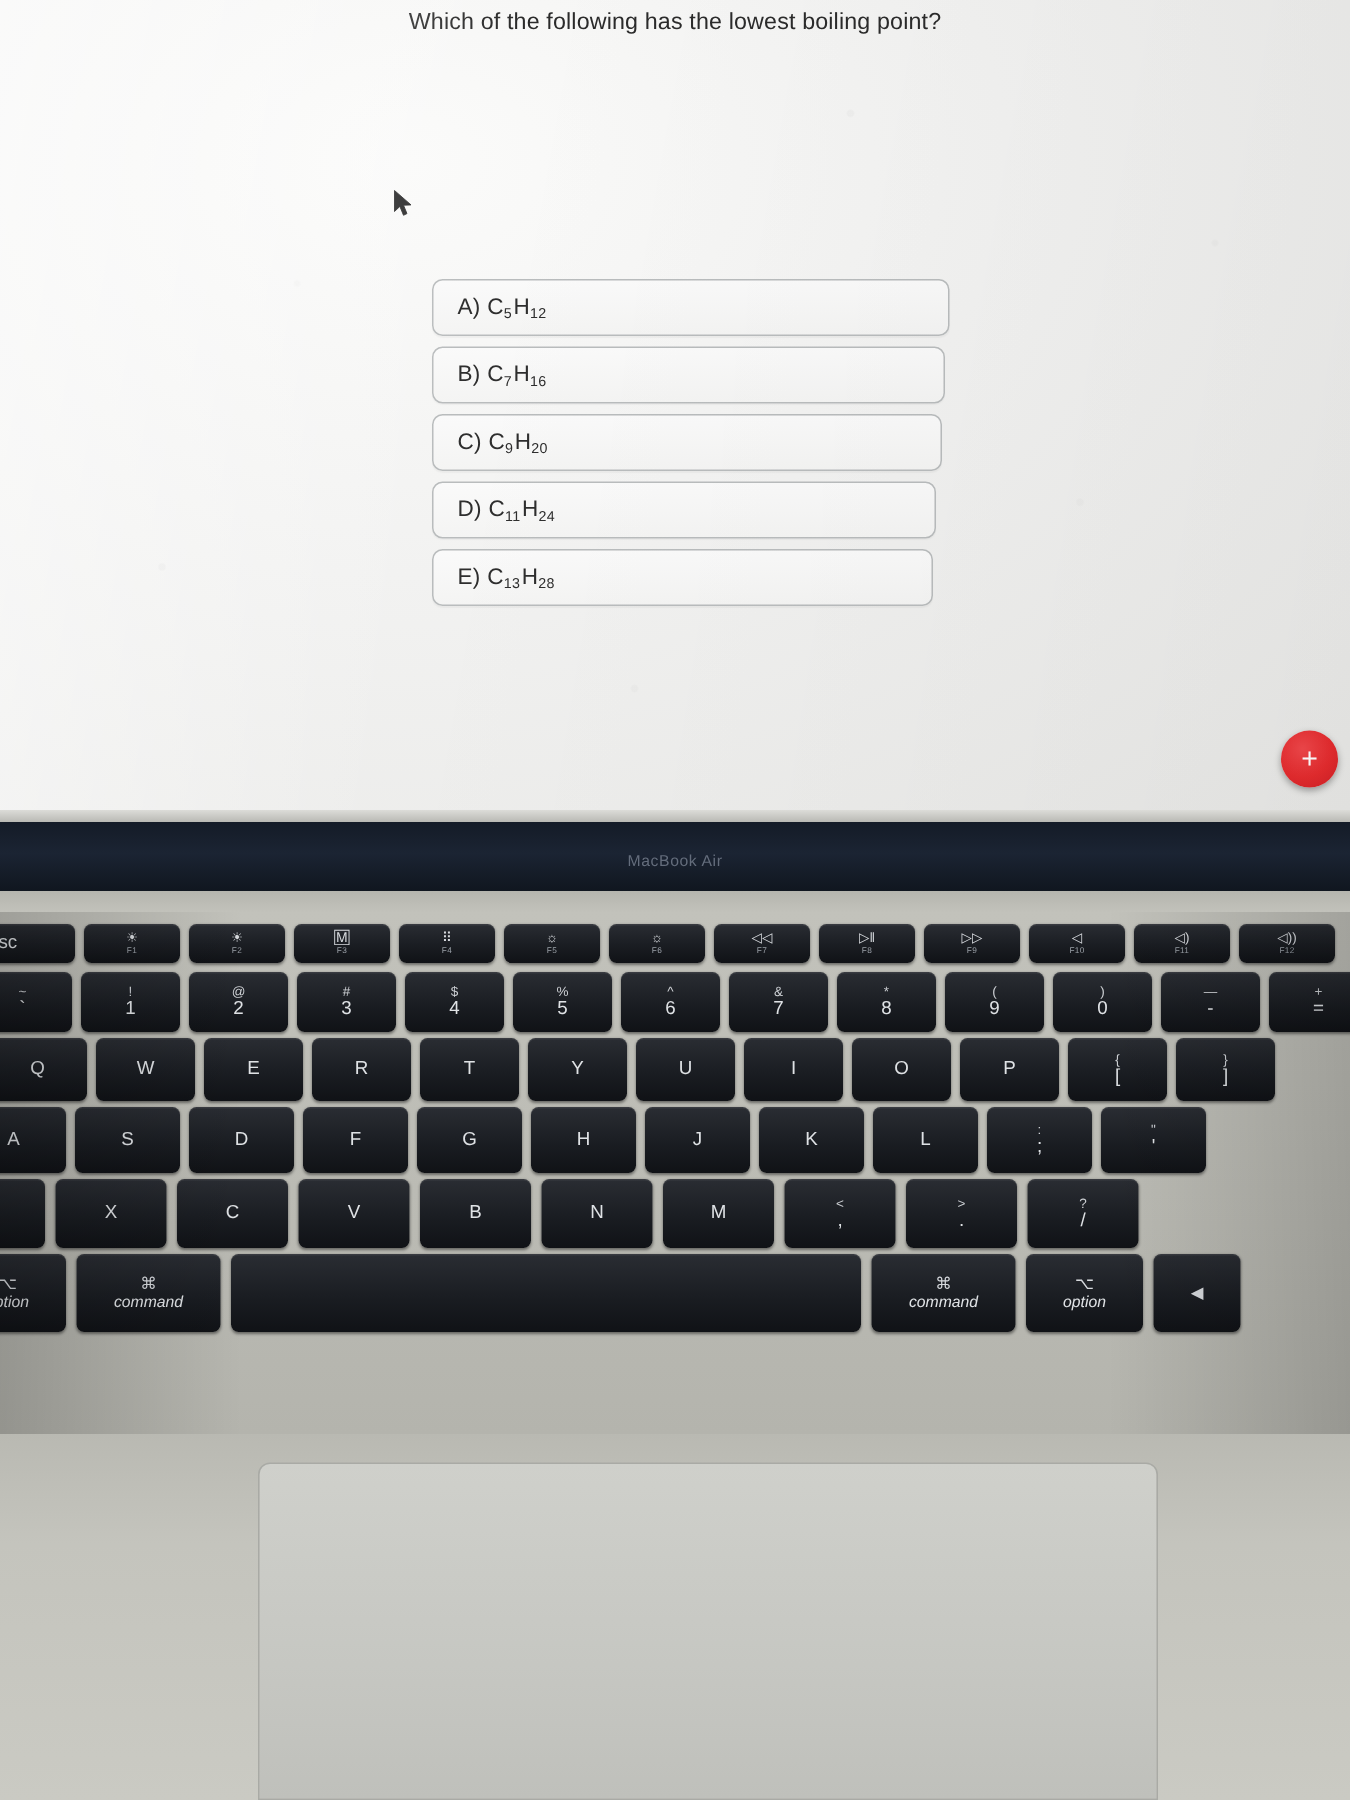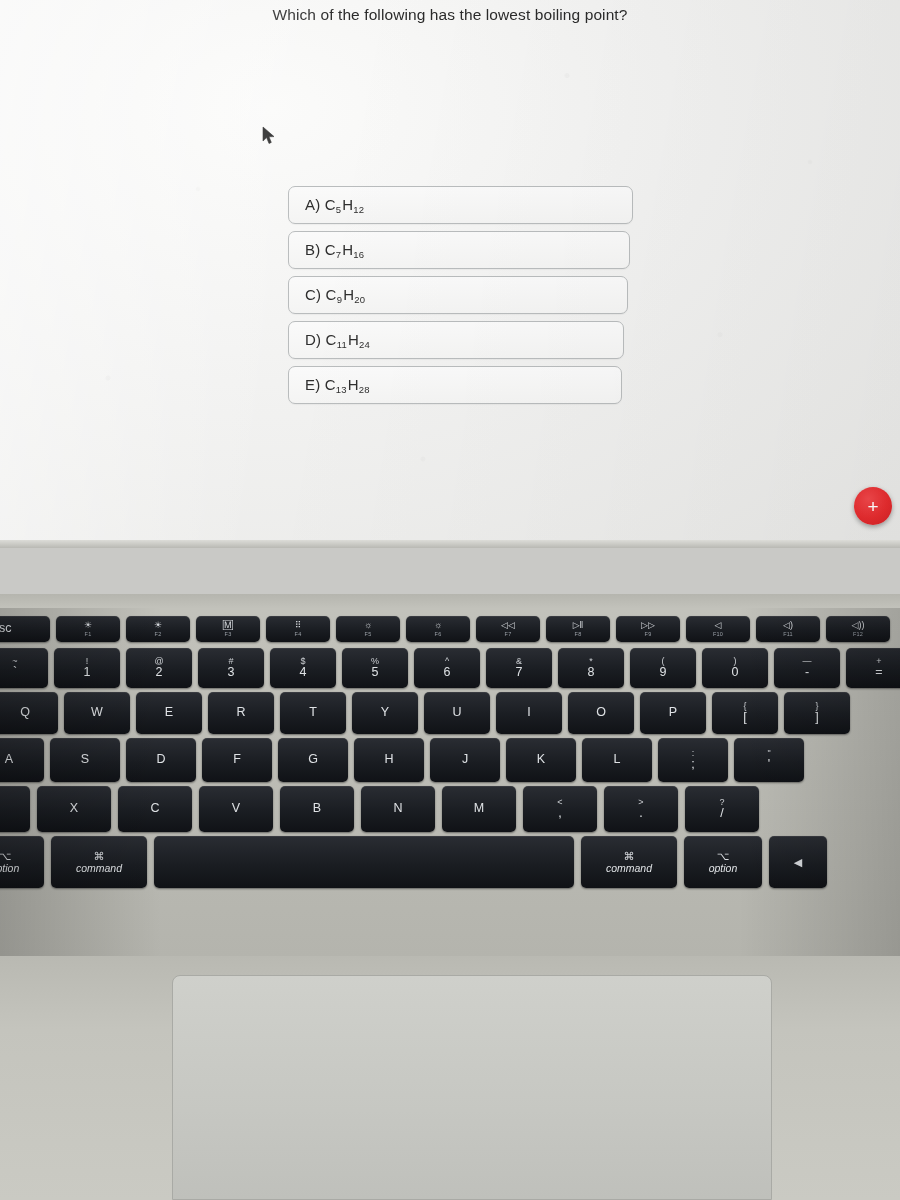--- a/index.html
+++ b/index.html
@@ -220,20 +220,23 @@
         </span>
       </div>
     </div>
 
     <div class="fab">
       <span>+</span>
     </div>
   </div>
 
   <div class="bezel-top"></div>
+  <div class="hinge">
+    <div class="model">MacBook Air</div>
+  </div>
   <div class="hinge-notch-l"></div>
   <div class="hinge-notch-r"></div>
   <div class="deck-top"></div>
 
   <div class="keyboard">
     <div class="krow row-fn">
         <div class="key esc">
           <div class="bot">esc</div>
         </div>
         <div class="key">

